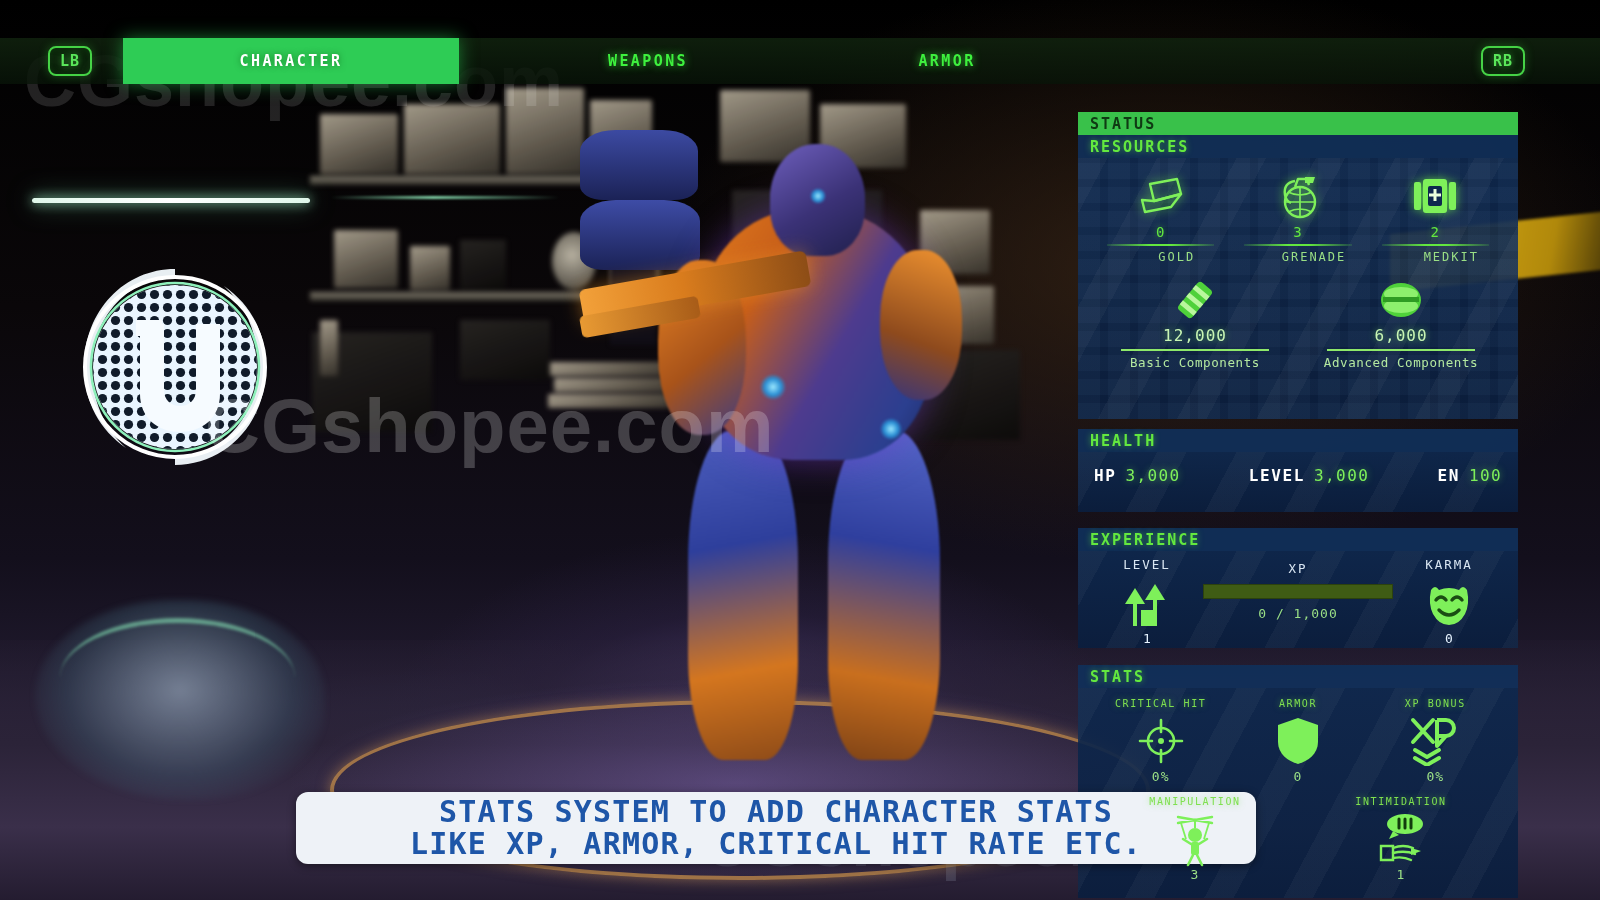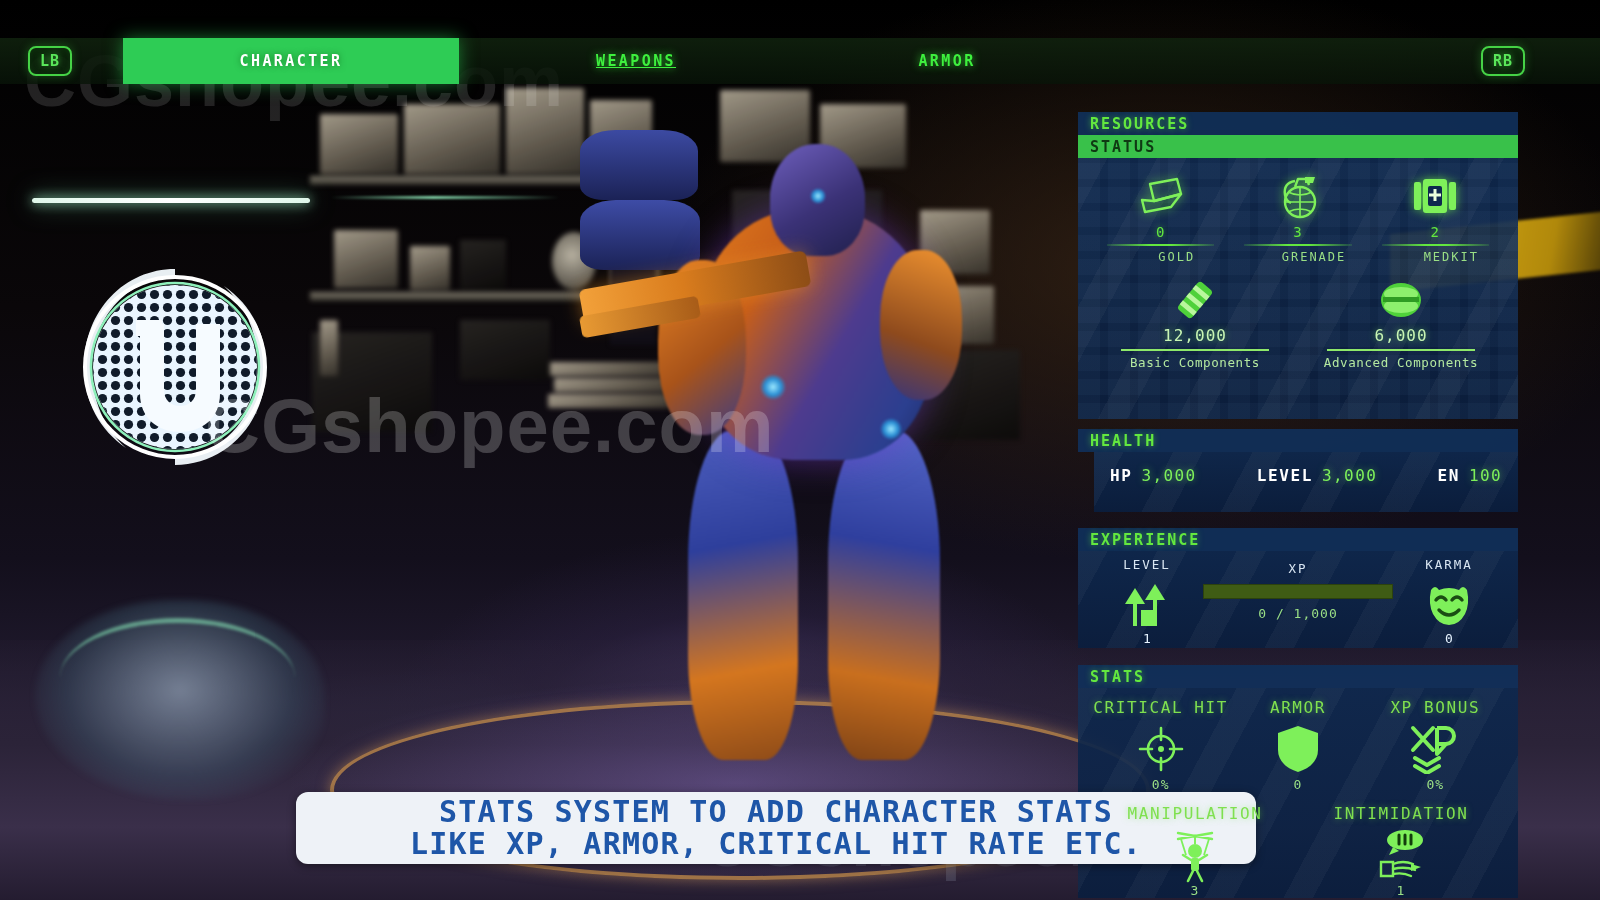--- a/index.html
+++ b/index.html
@@ -172,21 +172,21 @@
   .bumper{
     position:absolute; top:8px; width:44px; height:30px;
     border:2px solid #46d246; border-radius:8px;
     display:flex; align-items:center; justify-content:center;
     color:#5ae65a; font-size:15px; font-weight:700; letter-spacing:1px;
     font-family:"DejaVu Sans Mono", monospace;
     text-shadow:0 0 8px rgba(70,230,70,.8);
     box-shadow:0 0 10px rgba(60,200,60,.35), inset 0 0 8px rgba(40,160,40,.25);
     background:rgba(10,30,10,.55);
   }
-  #bumper-lb{ left:28px; }
+  #bumper-lb{ left:48px; }
   #bumper-rb{ left:1481px; }
 
   
   .hud{ position:absolute; left:1078px; top:112px; width:440px; }
   .sec-head{
     height:23px; display:flex; align-items:center; padding-left:12px;
     font-family:"DejaVu Sans Mono", monospace; font-size:15px; font-weight:700;
     letter-spacing:2px;
   }
   .sec-head.status{ background:#39c14a; color:#0f3a13; text-shadow:none; }
@@ -260,21 +260,21 @@
   .xp-bar > i{ display:block; height:100%; background:#8ee86a; }
   .xp-frac{ color:#9adf85; font-size:13px; margin-top:7px; letter-spacing:1px; font-family:"DejaVu Sans Mono", monospace; }
   .xp-num{ color:#e6f3ff; font-size:13px; margin-top:3px; font-family:"DejaVu Sans Mono", monospace; }
   .xp-icon{ height:54px; display:flex; align-items:flex-end; justify-content:center; margin-top:2px; }
 
   
   .stats-grid{ position:relative; z-index:2; padding:10px 14px 8px; }
   .stats-line{ display:flex; }
   .stat-cell{ flex:1; display:flex; flex-direction:column; align-items:center; }
   .stat-lab{
-    color:#7fe04f; font-size:16px; letter-spacing:1.6px;
+    color:#7fe04f; font-size:10px; letter-spacing:1.6px;
     font-family:"DejaVu Sans Mono", monospace; text-shadow:0 0 6px rgba(110,230,70,.5);
   }
   .stat-ico{ height:56px; display:flex; align-items:center; justify-content:center; margin-top:4px; }
   .stat-val{ color:#9adf85; font-size:13px; letter-spacing:1px; font-family:"DejaVu Sans Mono", monospace; }
   .stats-line.second{ margin-top:12px; }
 
   
   .caption{
     position:absolute; left:296px; top:792px; width:960px; height:72px;
     background:#eef2f7; border-radius:12px;
@@ -378,36 +378,36 @@
 
   <div class="wm wm-a">CGshopee.com</div>
   <div class="wm wm-b">CGshopee.com</div>
   <div class="wm wm-c">CGshopee.com</div>
 
   <div class="topnav">
     <div class="nav-tabs">
       <div class="tab active" style="left:123px;width:336px;">
         <span>CHARACTER</span>
       </div>
-      <div class="tab" style="left:486px;width:300px;text-decoration:underline;">
+      <div class="tab" style="left:498px;width:300px;">
         <span>WEAPONS</span>
       </div>
       <div class="tab" style="left:797px;width:300px;">
         <span>ARMOR</span>
       </div>
     </div>
     <div class="bumper" id="bumper-lb">LB</div>
     <div class="bumper" id="bumper-rb">RB</div>
   </div>
 
   <div class="hud">
 
+    <div class="sec-head status">STATUS</div>
+
     <div class="sec-head sub">RESOURCES</div>
-
-    <div class="sec-head status">STATUS</div>
     <div class="panel" style="height:261px;">
       <div class="panel-grid"></div>
 
       <div class="res-row">
         <div class="res-cell">
           <div class="res-icon">
             <svg class="glow-g" width="48" height="44" viewBox="0 0 48 44">
               <path d="M13 10 L40 5 L44 20 L17 27 Z" fill="none" stroke="#7ef05a" stroke-width="2.4" stroke-linejoin="round"></path>
               <path d="M5 26 L17 27 L44 20 L34 33 L8 38 Z" fill="none" stroke="#7ef05a" stroke-width="2.4" stroke-linejoin="round"></path>
             </svg>
@@ -477,21 +477,21 @@
           <div class="comp-val">6,000</div>
           <div class="comp-rule"></div>
           <div class="comp-label">Advanced Components</div>
         </div>
       </div>
     </div>
 
     <div style="height:10px;"></div>
 
     <div class="sec-head sub">HEALTH</div>
-    <div class="panel" style="height:60px;margin-left:16px;">
+    <div class="panel" style="height:60px;">
       <div class="health-row">
         <div class="hstat">
           <span class="k">HP</span>
           <span class="v">3,000</span>
         </div>
         <div class="hstat">
           <span class="k">LEVEL</span>
           <span class="v">3,000</span>
         </div>
         <div class="hstat">

